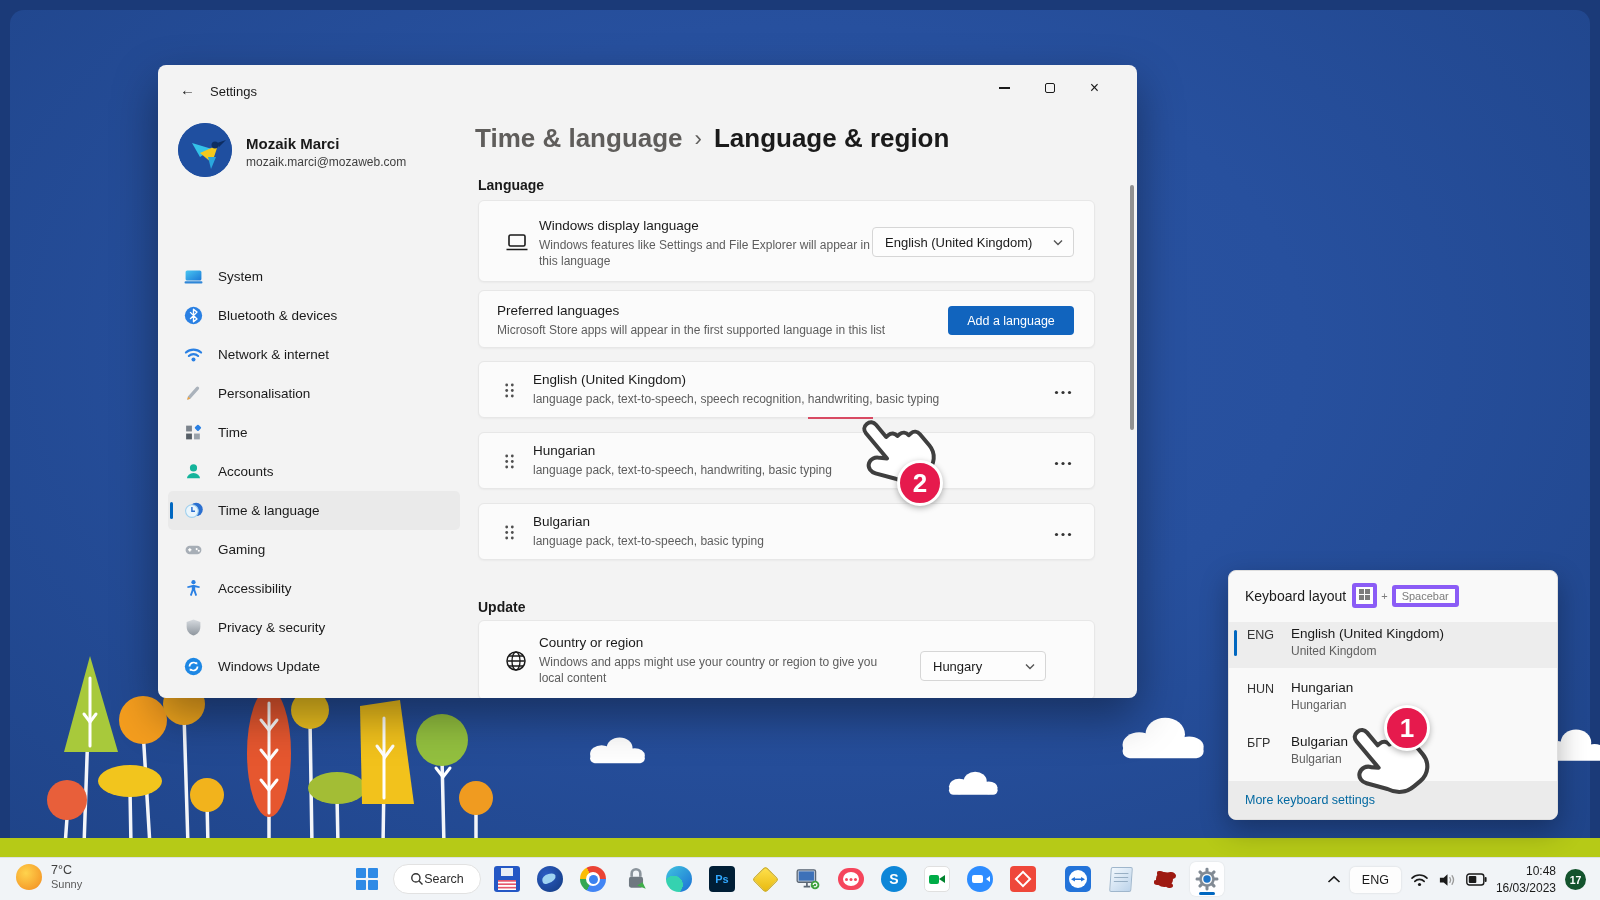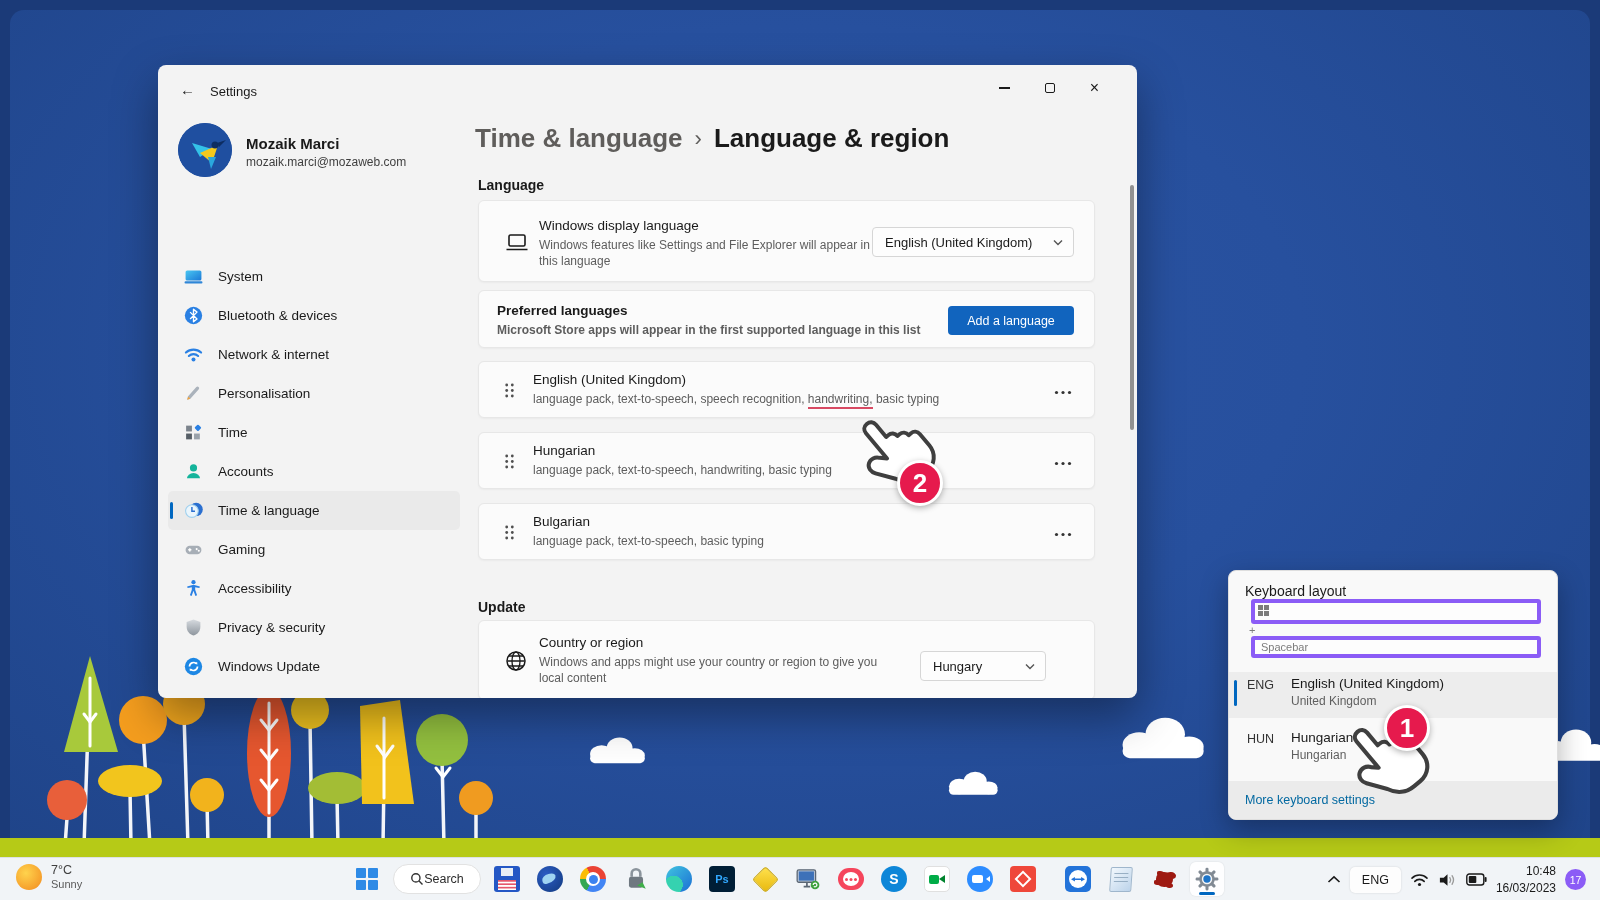--- a/index.html
+++ b/index.html
@@ -55,29 +55,29 @@
   .card { position:absolute; left:320px; width:617px; background:#fbfbfb; border:1px solid #e7e7e7;
     border-radius:6px; box-shadow:0 1px 2px rgba(0,0,0,.04); }
   .card-title { font-size:13.5px; color:#1a1a1a; }
   .card-desc { font-size:12px; color:#5d5d5d; margin-top:4px; line-height:1.35; }
   .dropdown { position:absolute; background:#fdfdfd; border:1px solid #d6d6d6; border-radius:4px;
     display:flex; align-items:center; justify-content:space-between; padding:0 10px 0 12px;
     font-size:13px; color:#1a1a1a; cursor:pointer; }
   .btn-blue { position:absolute; right:20px; top:15px; width:126px; height:29px; background:#1164BE;
     color:#fff; font-size:12.5px; border:none; border-radius:4px; display:flex; align-items:center;
     justify-content:center; cursor:pointer; font-family:"Liberation Sans",sans-serif; }
-  .mark-red { border-bottom:2.5px solid #D84A63; padding-bottom:1px; }
+  .mark-red { border-bottom:2.5px solid #D84A63; padding-bottom:11px; }
   .more-dots { position:absolute; right:18px; top:50%; transform:translateY(-50%); padding:4px; cursor:pointer; }
   .scrollbar { position:absolute; left:972px; top:120px; width:4px; height:245px; background:#919191; border-radius:2px; }
 
   
   .popup { position:absolute; left:1228px; top:570px; width:330px; height:250px; background:#f9f9f9;
     border:1px solid #dedede; border-radius:8px; box-shadow:0 10px 28px rgba(0,0,0,.30);
     overflow:hidden; z-index:20; }
-  .popup-title-row { display:flex; padding:12px 16px 6px 16px;flex-direction:column; }
+  .popup-title-row { display:flex; align-items:center; padding:12px 16px 6px 16px; }
   .popup-title { font-size:14px; color:#1a1a1a; }
   .kbadge { border:4px solid #8b5cf6; border-radius:3px; color:#7c7c7c; font-size:11px;
     padding:1px 6px; margin-left:6px; background:#fdfdfd; }
   .kbadge.winkey { padding:2px 3px; }
   .kplus { color:#7c7c7c; font-size:11px; margin-left:4px; margin-right:-2px; }
   .prow { position:relative; height:46px; margin-top:8px; padding:4px 0 0 18px; display:flex; cursor:pointer; }
   .prow.sel { background:#ededed; }
   .prow-acc { position:absolute; left:5px; top:8px; width:3px; height:26px; border-radius:2px; background:#0067C0; }
   .pcode { width:44px; font-size:12.5px; color:#333; padding-top:2px; }
   .pname { font-size:13.5px; color:#1a1a1a; }
@@ -107,22 +107,22 @@
   .search-pill { height:30px; width:88px; background:#fff; border:1px solid #e2e2e2; border-radius:15px;
     display:flex; align-items:center; justify-content:center; gap:0; cursor:pointer; }
   .search-pill span { font-size:12.5px; color:#2c2c2c; }
   .startlogo { width:22px; height:22px; display:grid; grid-template-columns:10px 10px; grid-template-rows:10px 10px; gap:2px; }
   .startlogo i { background:#2e8ae6; border-radius:1px; }
   .ico26 { width:26px; height:26px; position:relative; }
   .tray { position:absolute; right:14px; top:0; height:43px; display:flex; align-items:center; gap:9px; }
   .eng-pill { background:#fdfdfd; border-radius:5px; padding:6px 12px; font-size:12.5px; color:#1a1a1a;
     box-shadow:0 0 2px rgba(0,0,0,.15); cursor:pointer; }
   .clockblk { text-align:right; font-size:12px; color:#1a1a1a; line-height:1.35; cursor:pointer; }
-  .badge17 { width:21px; height:21px; border-radius:50%; background:#8b5cf6; color:#fff; font-size:10.5px;
-    display:flex; align-items:center; justify-content:center; cursor:pointer; }
+  .badge17 { width:21px; height:21px; border-radius:50%; background:#14532d; color:#fff; font-size:10.5px;
+    display:flex; align-items:center; justify-content:center; cursor:pointer;font-weight:bold; }
 
   
   .i-fl { background:#2457c5; border-radius:3px; width:26px; height:26px; position:relative; }
   .i-fl::before { content:""; position:absolute; left:7px; top:2px; width:12px; height:8px; background:#e8eef5; }
   .i-fl::after { content:""; position:absolute; left:4px; bottom:2px; width:18px; height:10px; background:#fff;
     background-image:linear-gradient(#e5566b 1.5px, transparent 1.5px); background-size:100% 3.4px; }
   .i-tb { background:radial-gradient(circle at 35% 35%, #2c5cc5, #123a7e); border-radius:50%; width:26px; height:26px; position:relative; }
   .i-tb::before { content:""; position:absolute; left:5px; top:8px; width:14px; height:9px; background:#9fd3f2;
     border-radius:60% 40% 70% 30%; transform:rotate(-15deg); }
   .i-chrome { width:26px; height:26px; border-radius:50%;
@@ -388,21 +388,21 @@
     </div>
     <div class="dropdown" style="right:20px; top:26px; width:202px; height:30px;">
       <span>English (United Kingdom)</span>
       <svg width="10" height="7" viewBox="0 0 10 7">
           <path d="M1 1.5 L5 5.5 L9 1.5" stroke="#555" stroke-width="1.4" fill="none"></path>
         </svg>
     </div>
   </div>
 
   <div class="card" style="top:225px; height:58px;">
-    <div class="abs" style="left:18px; top:12px; width:440px;font-weight:bold;">
+    <div class="abs" style="left:18px; top:12px; width:440px;">
       <div class="card-title">Preferred languages</div>
       <div class="card-desc">Microsoft Store apps will appear in the first supported language in this list</div>
     </div>
     <button class="btn-blue">Add a language</button>
   </div>
 
   <div class="card" style="top:296px; height:57px;">
     <svg class="abs" style="left:25px; top:21px;" width="11" height="15" viewBox="0 0 11 15">
       <g fill="#4f4f4f">
           <circle cx="2.7" cy="2" r="1.4"></circle>

